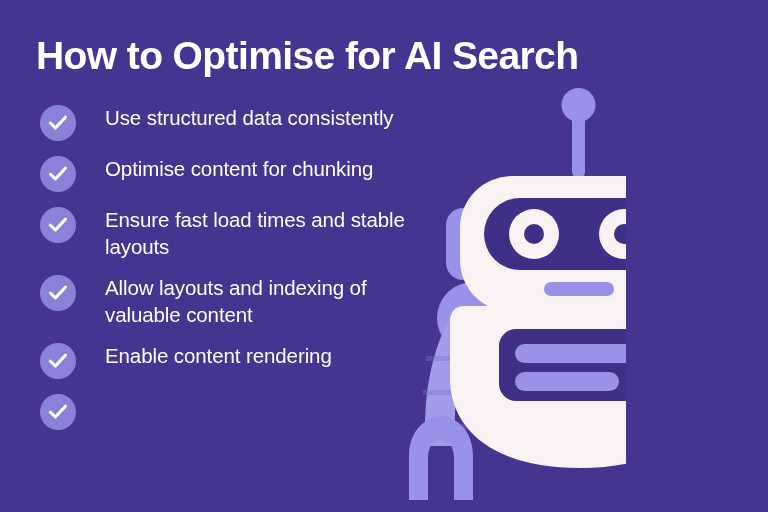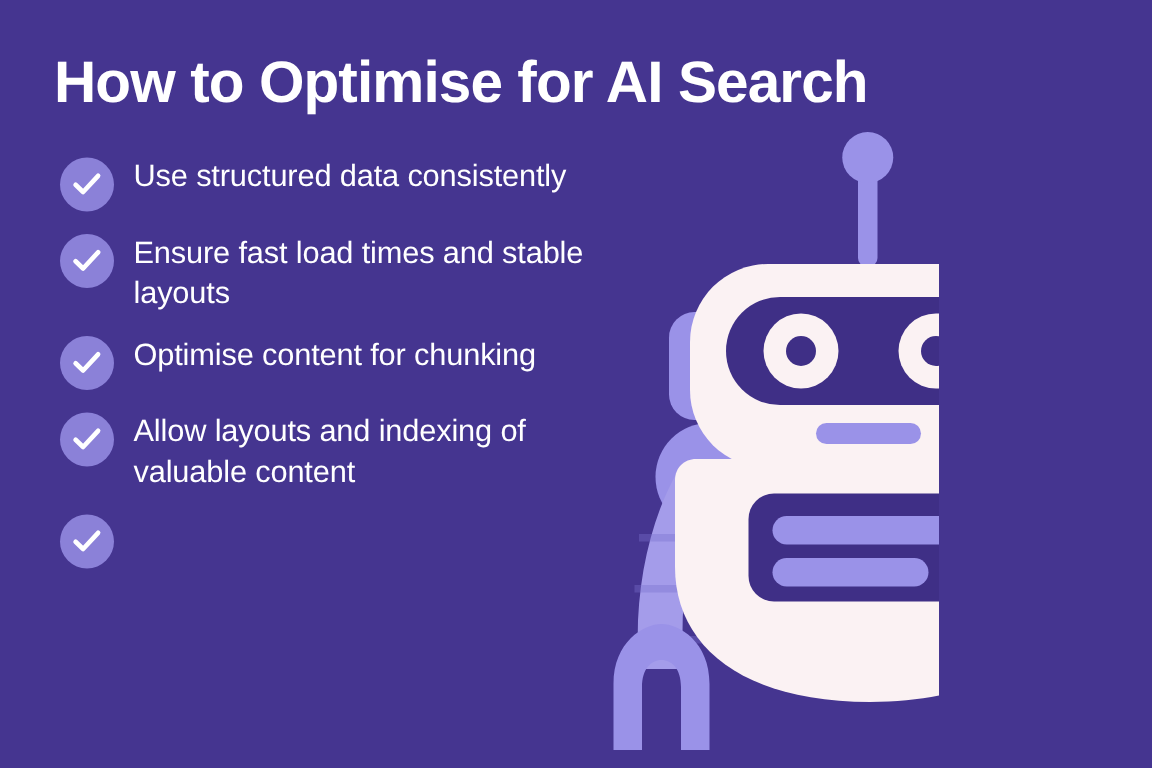--- a/index.html
+++ b/index.html
@@ -40,20 +40,21 @@
     position: absolute;
     left: 40px;
     top: 104px;
     width: 400px;
   }
   .check-item {
     position: relative;
     display: flex;
     align-items: flex-start;
     margin-bottom: 14px;
+    gap: 16px;
   }
   .check-circle {
     flex: 0 0 auto;
     width: 36px;
     height: 36px;
     border-radius: 50%;
     background: #8B81D8;
     position: relative;
     margin-top: 1px;
   }
@@ -100,41 +101,49 @@
       </span>
       <span class="check-label">Use structured data consistently</span>
     </div>
 
     <div class="check-item">
       <span class="check-circle">
         <svg width="20" height="18" viewBox="0 0 20 18">
           <path d="M2.4 9.2 L7.4 14.0 L17.4 3.2" fill="none" stroke="#FFFFFF" stroke-width="3.1" stroke-linecap="round" stroke-linejoin="round"></path>
         </svg>
       </span>
+      <span class="check-label">Optimise content for chunking</span>
+    </div>
+
+    <div class="check-item">
+      <span class="check-circle">
+        <svg width="20" height="18" viewBox="0 0 20 18">
+          <path d="M2.4 9.2 L7.4 14.0 L17.4 3.2" fill="none" stroke="#FFFFFF" stroke-width="3.1" stroke-linecap="round" stroke-linejoin="round"></path>
+        </svg>
+      </span>
       <span class="check-label">Ensure fast load times and stable layouts</span>
     </div>
 
     <div class="check-item">
       <span class="check-circle">
         <svg width="20" height="18" viewBox="0 0 20 18">
           <path d="M2.4 9.2 L7.4 14.0 L17.4 3.2" fill="none" stroke="#FFFFFF" stroke-width="3.1" stroke-linecap="round" stroke-linejoin="round"></path>
         </svg>
       </span>
-      <span class="check-label">Optimise content for chunking</span>
-    </div>
-
-    <div class="check-item">
-      <span class="check-circle">
-        <svg width="20" height="18" viewBox="0 0 20 18">
-          <path d="M2.4 9.2 L7.4 14.0 L17.4 3.2" fill="none" stroke="#FFFFFF" stroke-width="3.1" stroke-linecap="round" stroke-linejoin="round"></path>
-        </svg>
-      </span>
       <span class="check-label">Allow layouts and indexing of valuable content</span>
     </div>
 
+    <div class="check-item">
+      <span class="check-circle">
+        <svg width="20" height="18" viewBox="0 0 20 18">
+          <path d="M2.4 9.2 L7.4 14.0 L17.4 3.2" fill="none" stroke="#FFFFFF" stroke-width="3.1" stroke-linecap="round" stroke-linejoin="round"></path>
+        </svg>
+      </span>
+      <span class="check-label">Enable content rendering</span>
+    </div>
 
     <div class="check-item">
       <span class="check-circle">
         <svg width="20" height="18" viewBox="0 0 20 18">
           <path d="M2.4 9.2 L7.4 14.0 L17.4 3.2" fill="none" stroke="#FFFFFF" stroke-width="3.1" stroke-linecap="round" stroke-linejoin="round"></path>
         </svg>
       </span>
     </div>
 
   </div>

